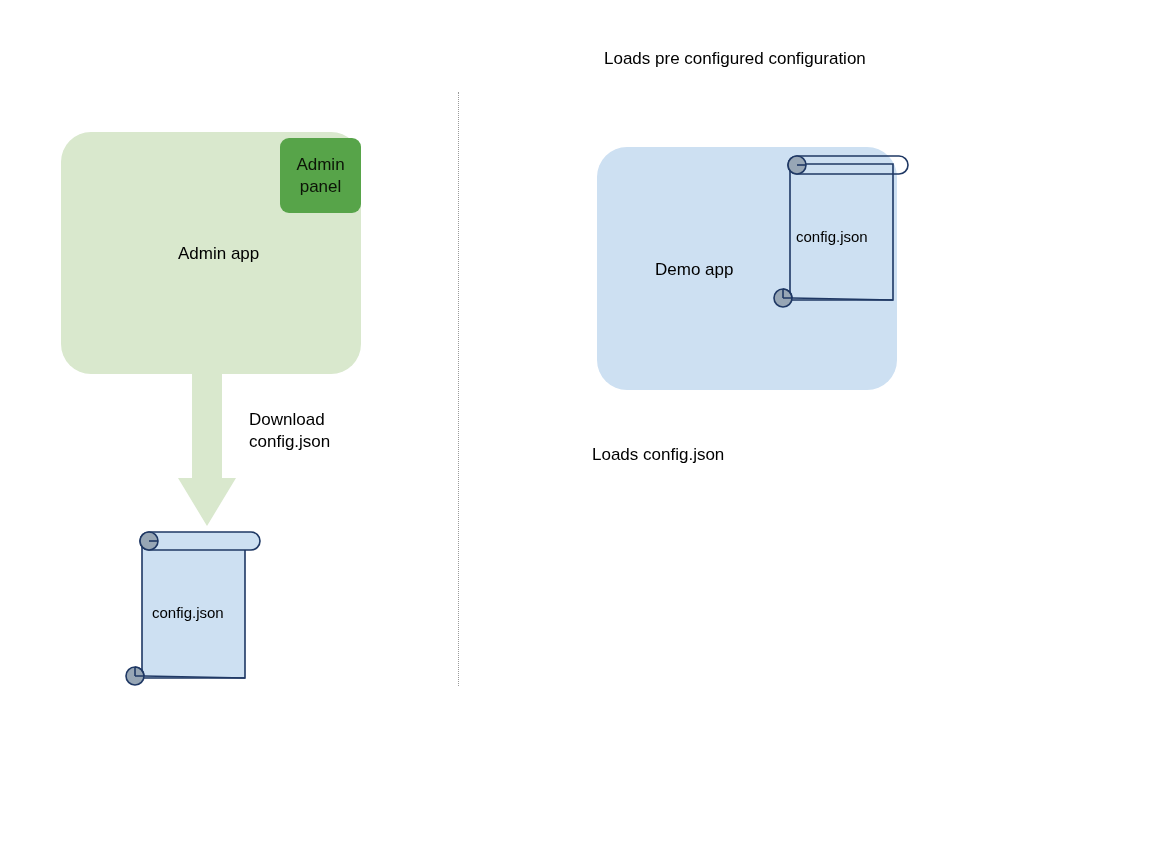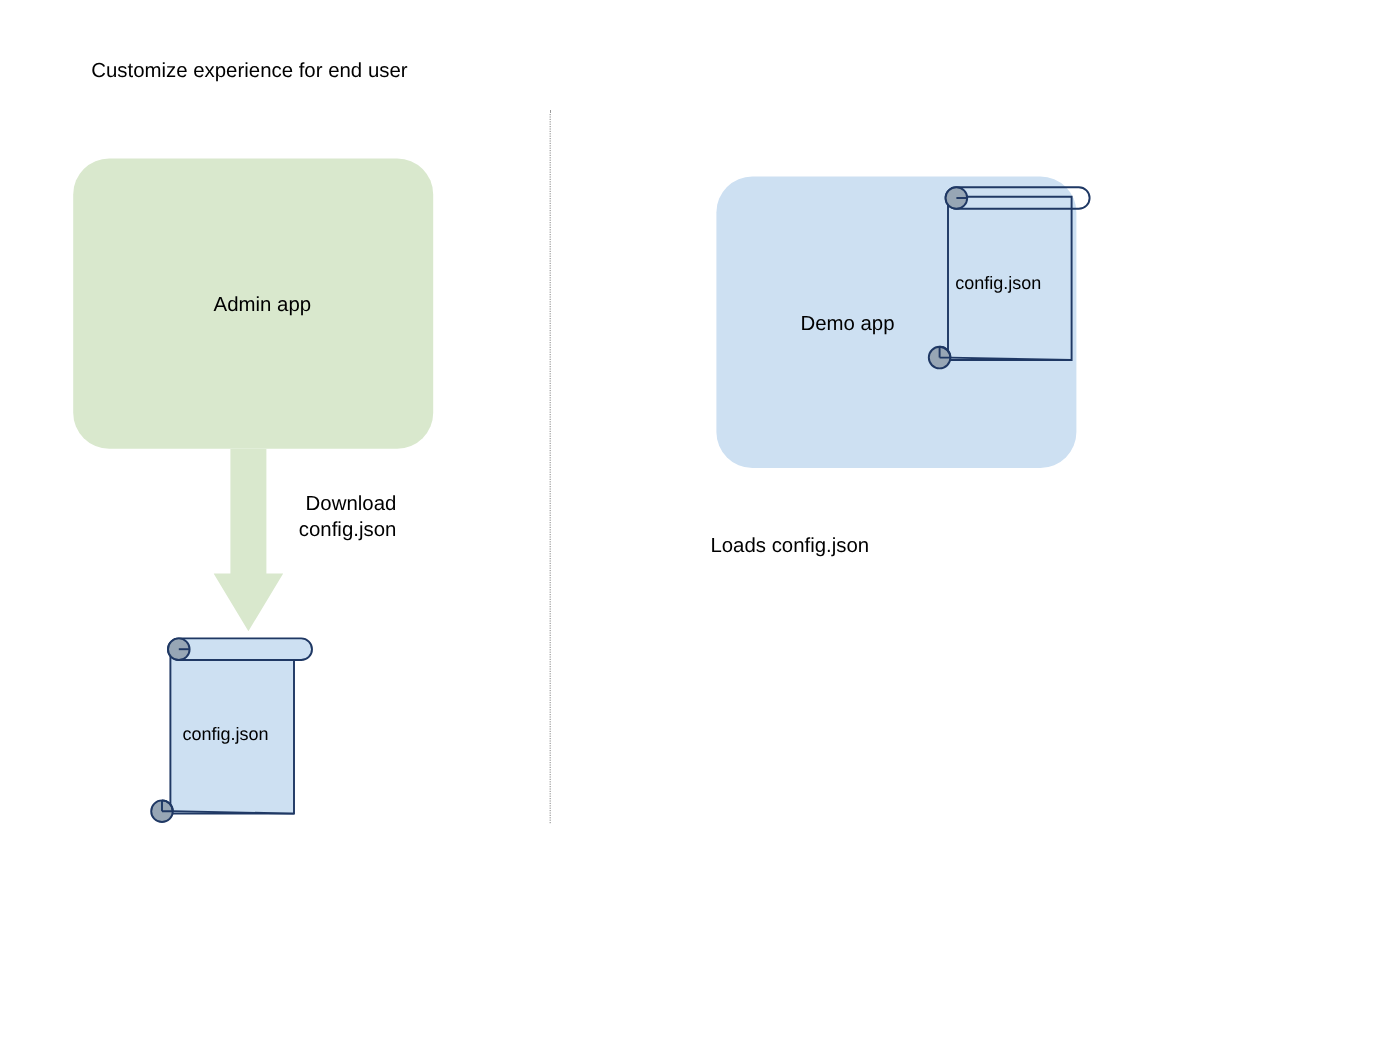--- a/index.html
+++ b/index.html
@@ -62,21 +62,21 @@
     background: #cde0f2;
   }
   .app-label {
     position: absolute;
     font-size: 17px;
     line-height: 20px;
     white-space: nowrap;
     color: #000000;
   }
   #admin-app-label { left: 166px; top: 244px; margin-left: 12px; }
-  #demo-app-label  { left: 655px; top: 260px; margin-left: 12px; }
+  #demo-app-label  { left: 655px; top: 260px; }
 
   
   #admin-panel {
     position: absolute;
     left: 280px;
     top: 138px;
     width: 81px;
     height: 75px;
     background: #57a449;
     border-radius: 9px;
@@ -98,21 +98,20 @@
     height: 152px;
   }
   #download-arrow svg { display: block; }
 
   .edge-label {
     position: absolute;
     font-size: 17px;
     line-height: 22px;
     white-space: nowrap;
     color: #000000;
-    text-align: right;
   }
   #download-label { left: 249px; top: 409px; }
   #loads-label    { left: 592px; top: 444px; }
 
   
   .doc {
     position: absolute;
   }
   .doc svg { display: block; overflow: visible; }
   .doc-label {
@@ -126,29 +125,30 @@
   #doc-right { left: 773px; top: 152px; width: 140px; height: 155px; }
 
   #doc-left-label  { left: 152px; top: 604px; }
   #doc-right-label { left: 796px; top: 228px; }
 </style>
 </head>
 <body>
 
 <div class="canvas">
 
-  <div class="col-title" id="title-left">Customize experience for end user</div>
-
+
+  <div class="col-title" id="title-right">Loads pre configured configuration</div>
 
   <div id="divider"></div>
 
   <div class="app-box" id="admin-app"></div>
 
   <div class="app-label" id="admin-app-label">Admin app</div>
 
+  <div id="admin-panel">Admin panel</div>
 
   <div id="download-arrow">
     <svg width="58" height="152" viewBox="0 0 58 152" xmlns="http://www.w3.org/2000/svg">
       <polygon points="14,0 44,0 44,104 58,104 29,152 0,104 14,104" fill="#d9e8cd"></polygon>
     </svg>
   </div>
 
   <div class="edge-label" id="download-label"><span>Download</span><br><span>config.json</span></div>
 
   <div class="doc" id="doc-left">

